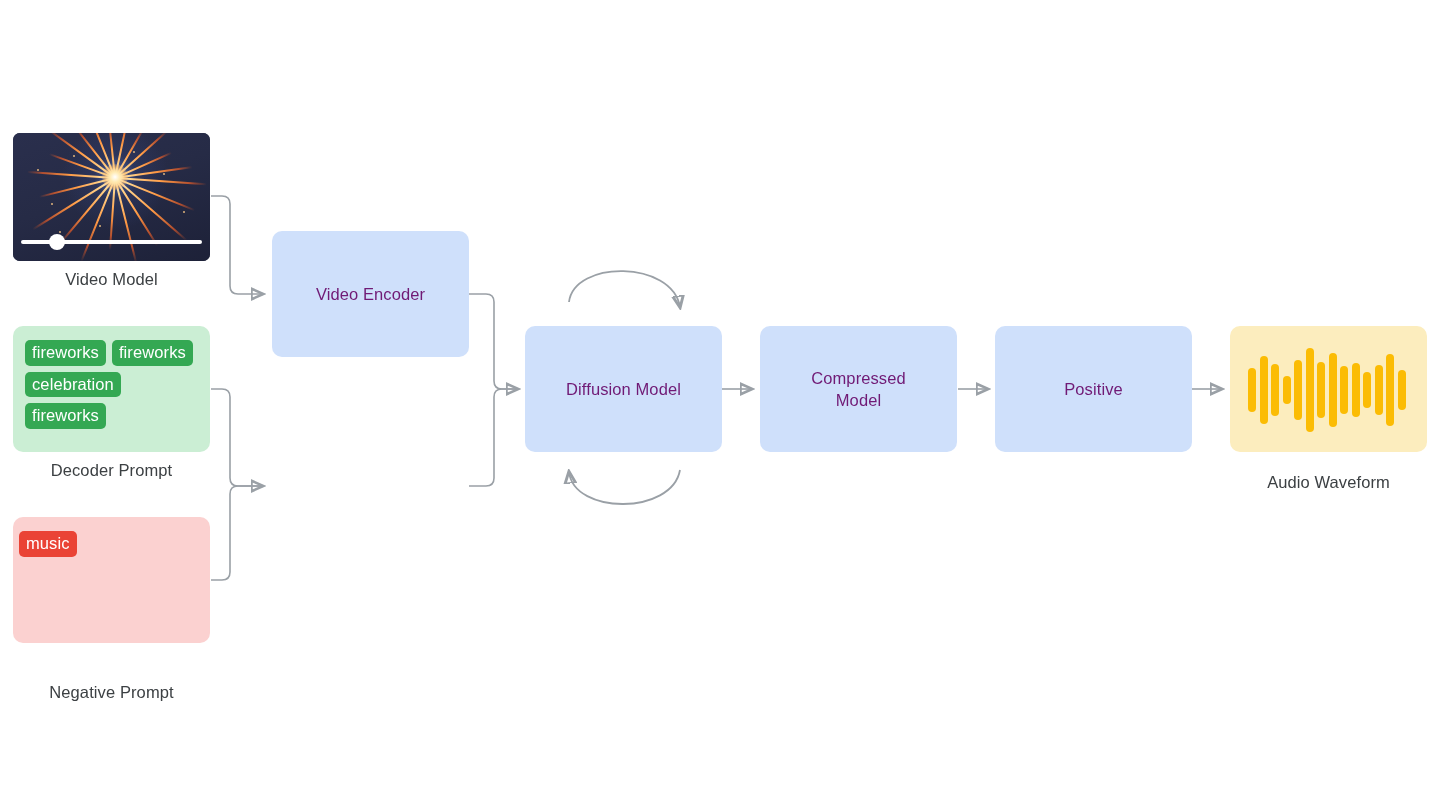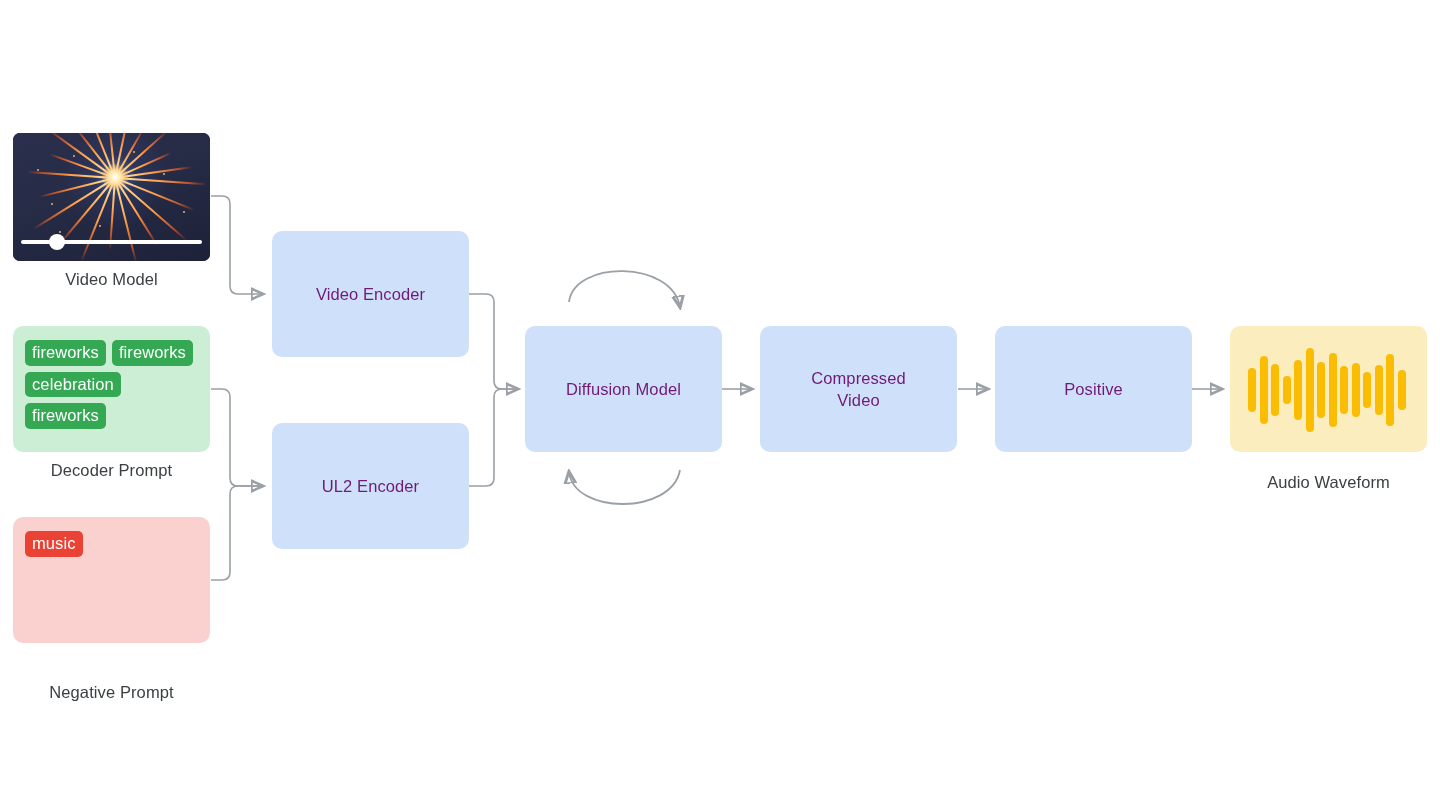--- a/index.html
+++ b/index.html
@@ -245,43 +245,40 @@
   <div class="chip-box green" style="left:13px; top:326px; width:197px; height:126px; background:#cbeed4;">
     <div class="chip-row">
       <span class="chip pos">fireworks</span>
       <span class="chip pos">fireworks</span>
       <span class="chip pos">celebration</span>
       <span class="chip pos">fireworks</span>
     </div>
   </div>
   <div class="caption" style="left:13px; top:461px; width:197px;">Decoder Prompt</div>
 
-  <div class="chip-box pink" style="left:13px; top:517px; width:197px; height:126px; background:#fbd1d0;">
+  <div class="chip-box pink" style="left:13px; top:517px; width:197px; height:126px; background:#fbd1d0;padding-left:6px;">
     <div class="chip-row">
       <span class="chip neg">music</span>
     </div>
   </div>
   <div class="caption" style="left:13px; top:653px; width:197px;margin-top:30px;">Negative Prompt</div>
 
   <div class="node blue" style="left:272px; top:231px; width:197px; height:126px;">
     <span>Video Encoder</span>
   </div>
 
-  <div class="node blue" style="left:272px; top:423px; width:197px; height:126px;">
-    <span>UL2 Encoder</span>
-  </div>
 
   <div class="node blue" style="left:525px; top:326px; width:197px; height:126px;">
     <span>Diffusion Model</span>
   </div>
 
   <div class="node blue" style="left:760px; top:326px; width:197px; height:126px;">
     <div>
       <div>Compressed</div>
-      <div>Video</div>
+      <div>Model</div>
     </div>
   </div>
 
   <div class="node blue" style="left:995px; top:326px; width:197px; height:126px;">
     <span>Positive</span>
   </div>
 
   <div class="node yellow" style="left:1230px; top:326px; width:197px; height:126px;"></div>
   <div id="waveform">
       <i style="height: 44px;"></i>

